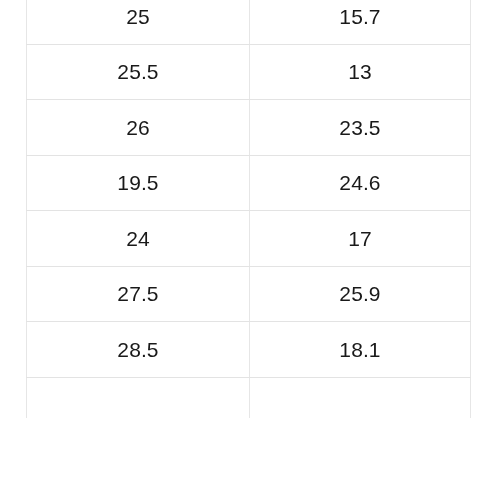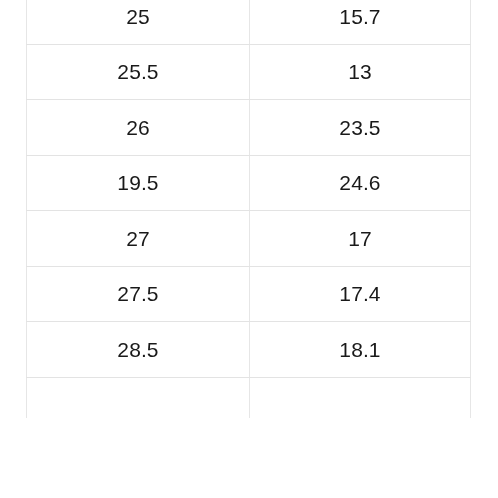--- a/index.html
+++ b/index.html
@@ -93,27 +93,27 @@
           <td class="cell-eu">26</td>
           <td class="cell-cm">23.5</td>
         </tr>
 
         <tr>
           <td class="cell-eu">19.5</td>
           <td class="cell-cm">24.6</td>
         </tr>
 
         <tr>
-          <td class="cell-eu">27</td>
+          <td class="cell-eu">24</td>
           <td class="cell-cm">17</td>
         </tr>
 
         <tr>
           <td class="cell-eu">27.5</td>
-          <td class="cell-cm">17.4</td>
+          <td class="cell-cm">25.9</td>
         </tr>
 
 
         <tr>
           <td class="cell-eu">28.5</td>
           <td class="cell-cm">18.1</td>
         </tr>
 
 
         <tr>

